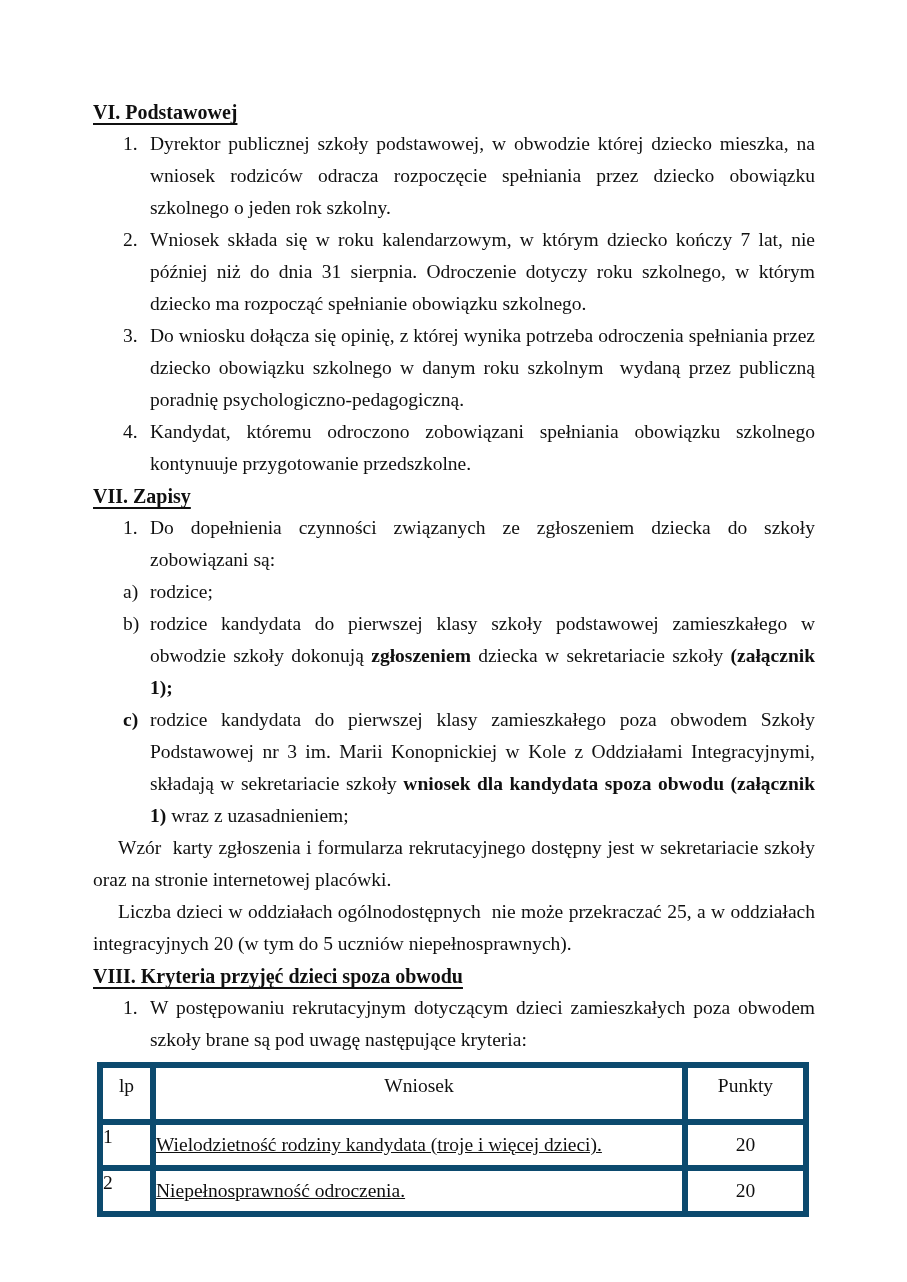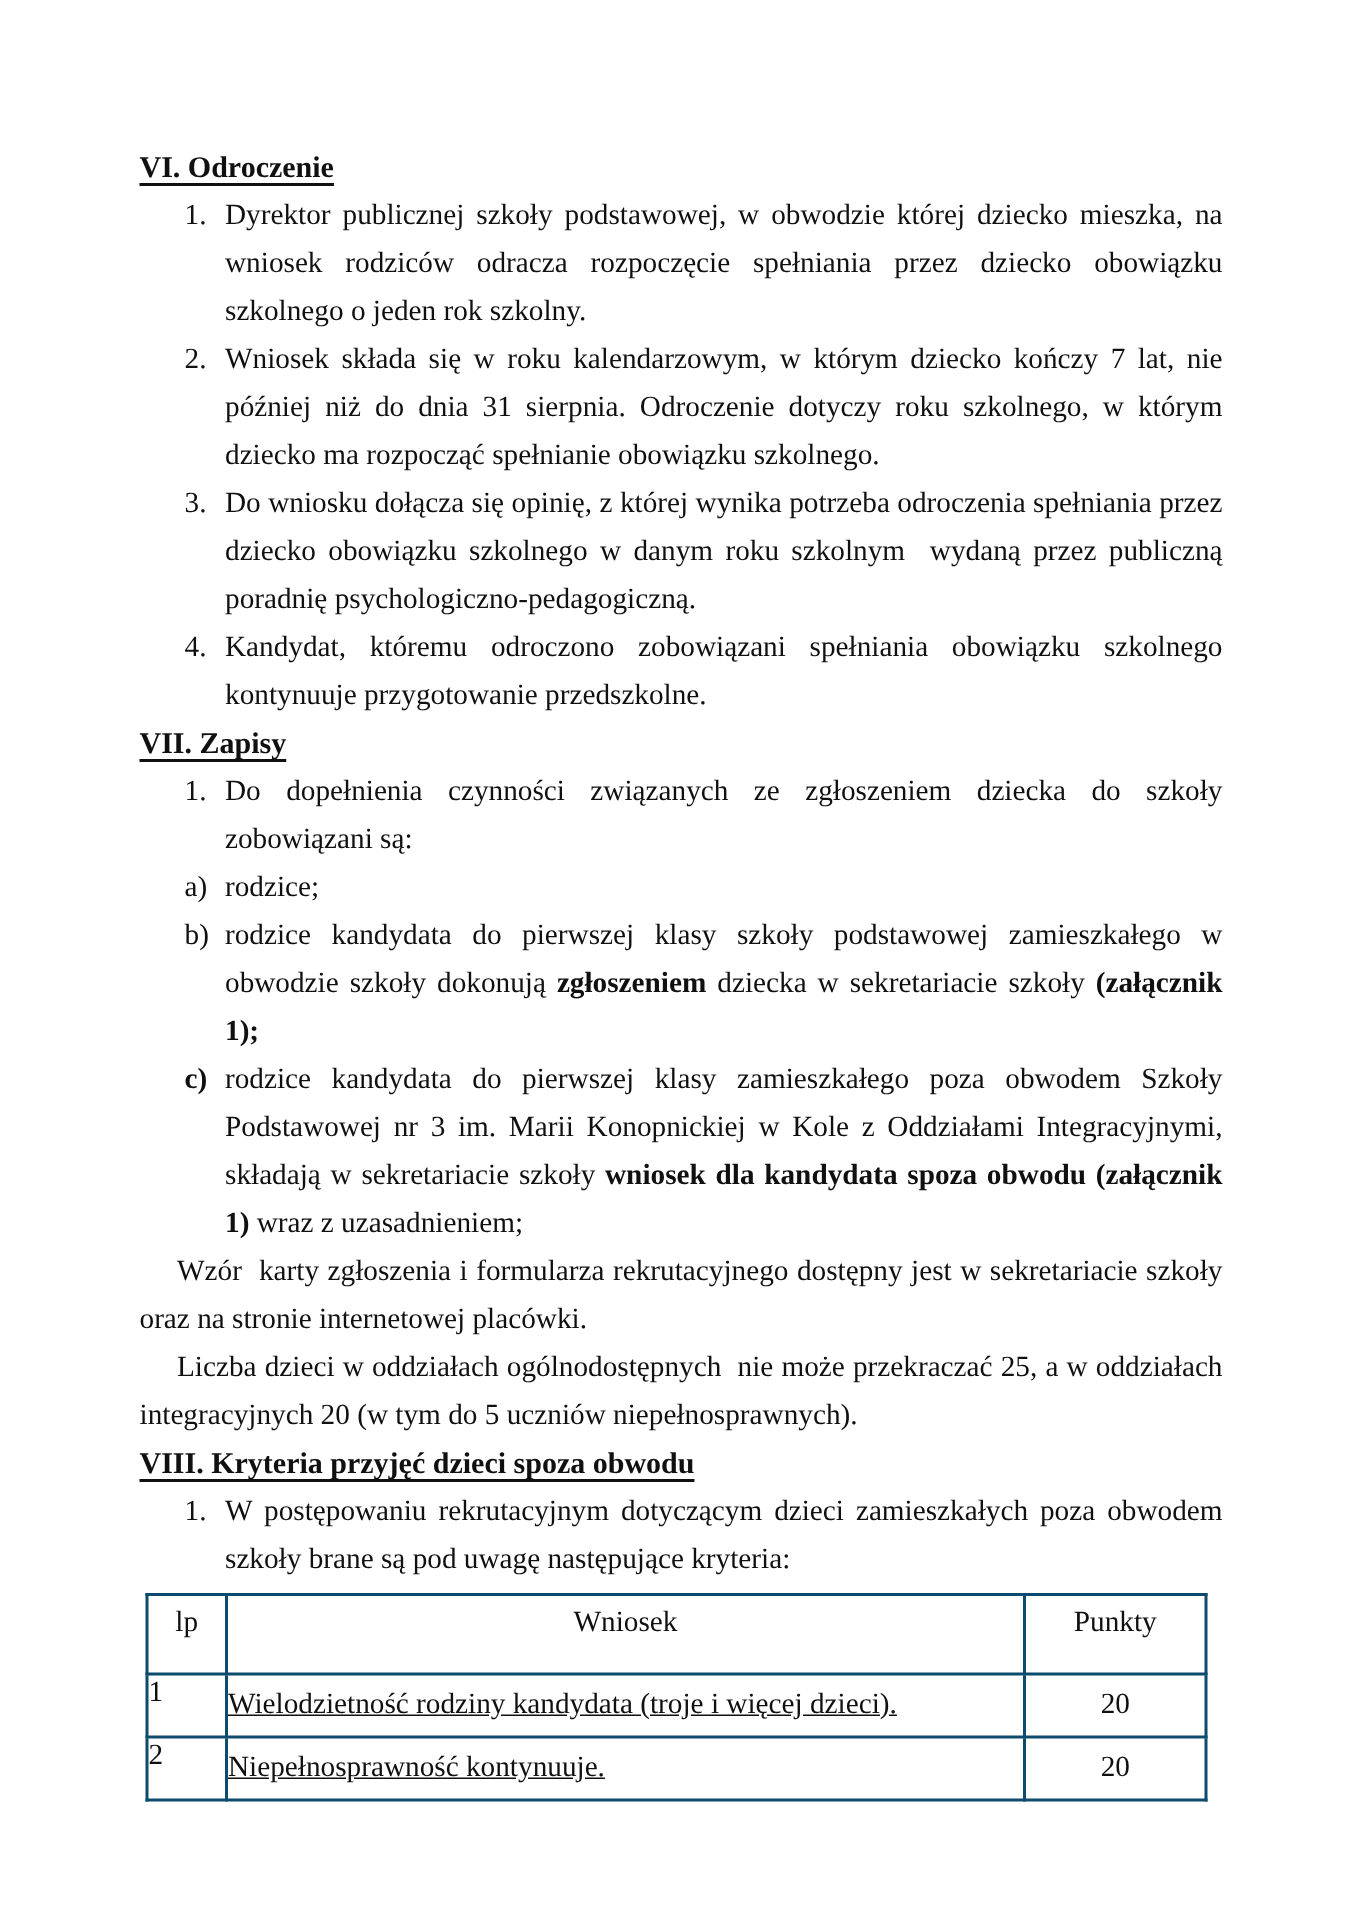--- a/index.html
+++ b/index.html
@@ -56,21 +56,21 @@
   }
   b { font-weight: bold; }
   table.criteria {
     border-collapse: collapse;
     margin-left: 4px;
     margin-top: 6px;
     width: 706px;
     table-layout: fixed;
   }
   table.criteria th, table.criteria td {
-    border: 2px solid #0c4a6e;
+    border: 6px solid #0c4a6e;
     font-weight: normal;
     font-size: 19.5px;
     line-height: 24px;
     padding: 0;
   }
   col.c-lp   { width: 53px; }
   col.c-kry  { width: 532px; }
   col.c-pkt  { width: 121px; }
   table.criteria th {
     height: 45px;
@@ -97,21 +97,21 @@
     font-weight: bold;
     margin-top: 32px;
   }
 </style>
 </head>
 <body>
 
 <div class="page">
   <div class="content">
 
-    <h1 class="heading">VI. Odroczenie</h1>
+    <h1 class="heading">VI. Podstawowej</h1>
 
     <div class="li">
       <span class="marker">1.</span>
       <span class="text">Dyrektor publicznej szkoły podstawowej, w obwodzie której dziecko mieszka, na wniosek rodziców odracza rozpoczęcie spełniania przez dziecko obowiązku szkolnego o jeden rok szkolny.</span>
     </div>
     <div class="li">
       <span class="marker">2.</span>
       <span class="text">Wniosek składa się w roku kalendarzowym, w którym dziecko kończy 7 lat, nie później niż do dnia 31 sierpnia. Odroczenie dotyczy roku szkolnego, w którym dziecko ma rozpocząć spełnianie obowiązku szkolnego.</span>
     </div>
     <div class="li">
@@ -164,20 +164,20 @@
         <th>Wniosek</th>
         <th>Punkty</th>
       </tr>
       <tr>
         <td class="lp-cell">1</td>
         <td class="kry-cell">Wielodzietność rodziny kandydata (troje i więcej dzieci).</td>
         <td class="pkt-cell">20</td>
       </tr>
       <tr>
         <td class="lp-cell">2</td>
-        <td class="kry-cell">Niepełnosprawność kontynuuje.</td>
+        <td class="kry-cell">Niepełnosprawność odroczenia.</td>
         <td class="pkt-cell">20</td>
       </tr>
     </tbody>
       </table>
 
   </div>
 </div>
 
 </body></html>

